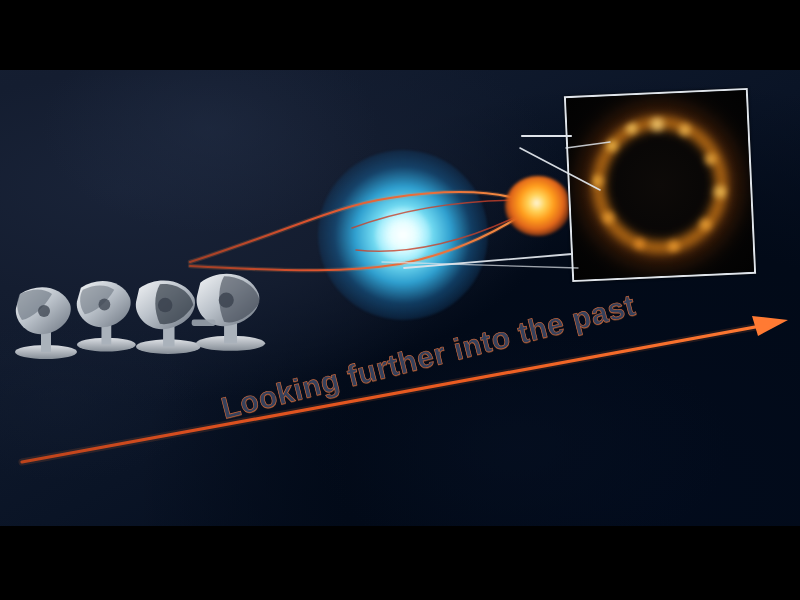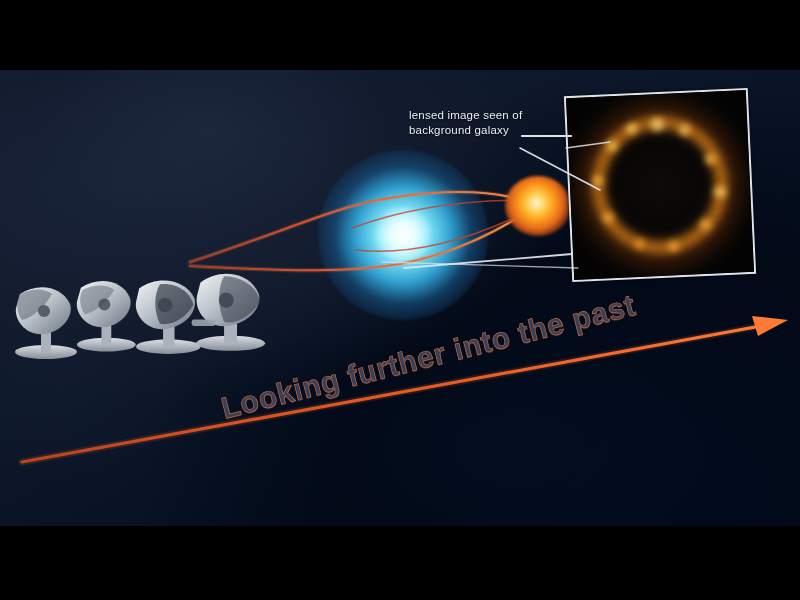--- a/index.html
+++ b/index.html
@@ -340,21 +340,17 @@
 
     <line x1="520" y1="148" x2="600" y2="190" stroke="#dfe4ea" stroke-width="1.6" stroke-linecap="round" opacity=".95"></line>
 
     <line x1="572" y1="254" x2="404" y2="268" stroke="#dfe4ea" stroke-width="1.8" stroke-linecap="round" opacity=".95"></line>
 
     <line x1="578" y1="268" x2="382" y2="262" stroke="#dfe4ea" stroke-width="1.4" stroke-linecap="round" opacity=".7"></line>
 
     <line x1="566" y1="148" x2="610" y2="142" stroke="#dfe4ea" stroke-width="1.4" stroke-linecap="round" opacity=".85"></line>
   </svg>
 
-  <div id="annotation">
-    <div>lensed image seen of</div>
-    <div>background galaxy</div>
-  </div>
 
   <div class="letterbox" id="letterbox-top"></div>
   <div class="letterbox" id="letterbox-bot"></div>
 
 </div>
 
 </body></html>

